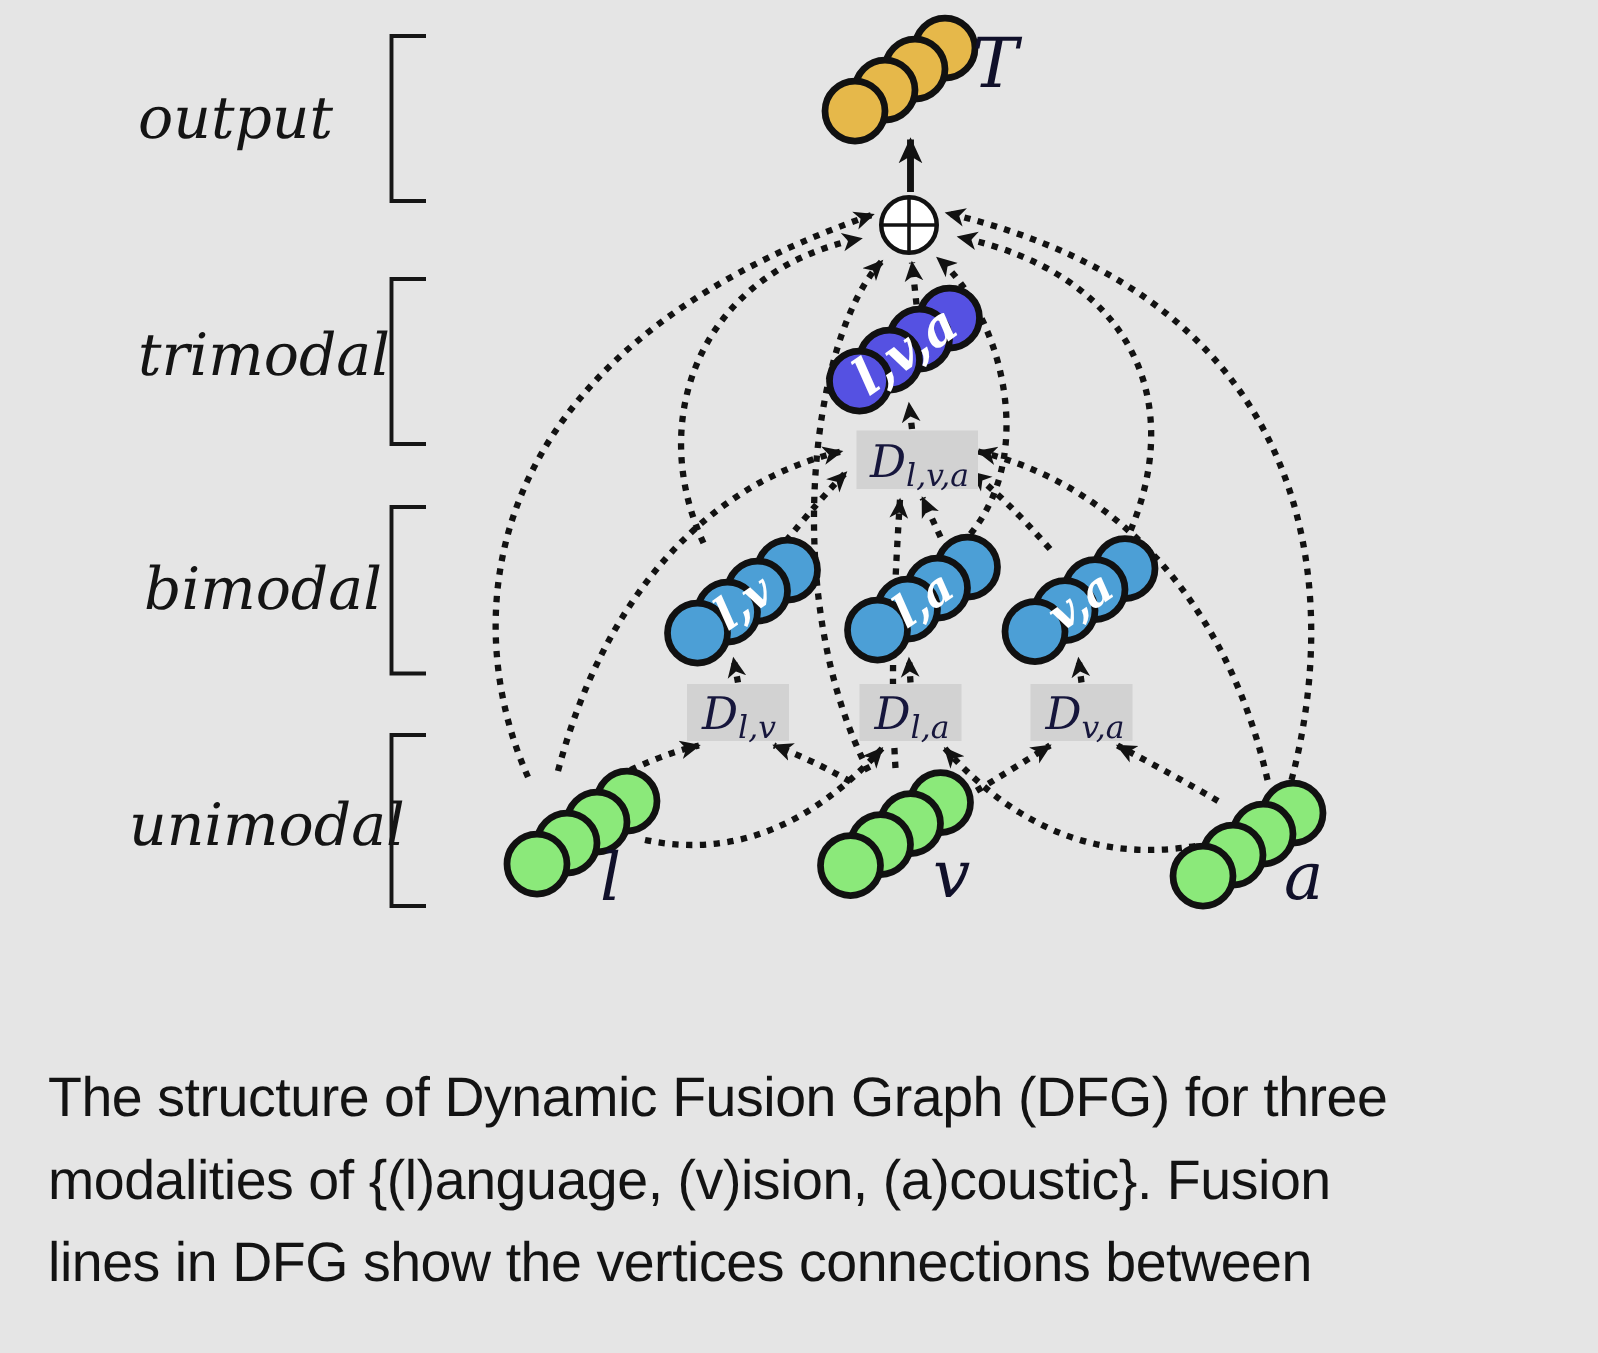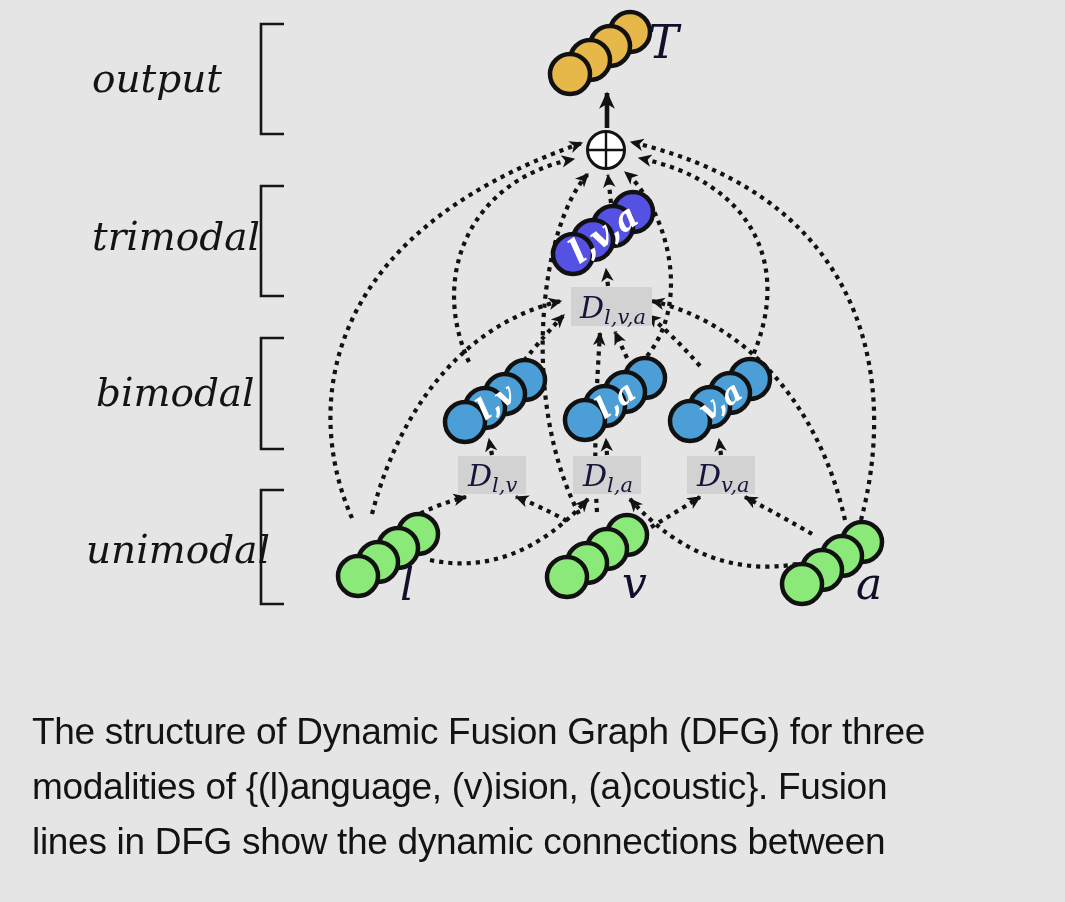--- a/index.html
+++ b/index.html
@@ -155,15 +155,15 @@
 
     <text class="t-label" x="648" y="58">T</text>
     <text class="node-letter" x="400" y="600">l</text>
     <text class="node-letter" x="622" y="598">v</text>
     <text class="node-letter" x="856" y="599">a</text>
   </svg>
 
   <div class="caption">
     <div>The structure of Dynamic Fusion Graph (DFG) for three</div>
     <div>modalities of {(l)anguage, (v)ision, (a)coustic}. Fusion</div>
-    <div>lines in DFG show the dynamic connections between</div>
+    <div>lines in DFG show the vertices connections between</div>
   </div>
 </div>
 
 </body></html>

